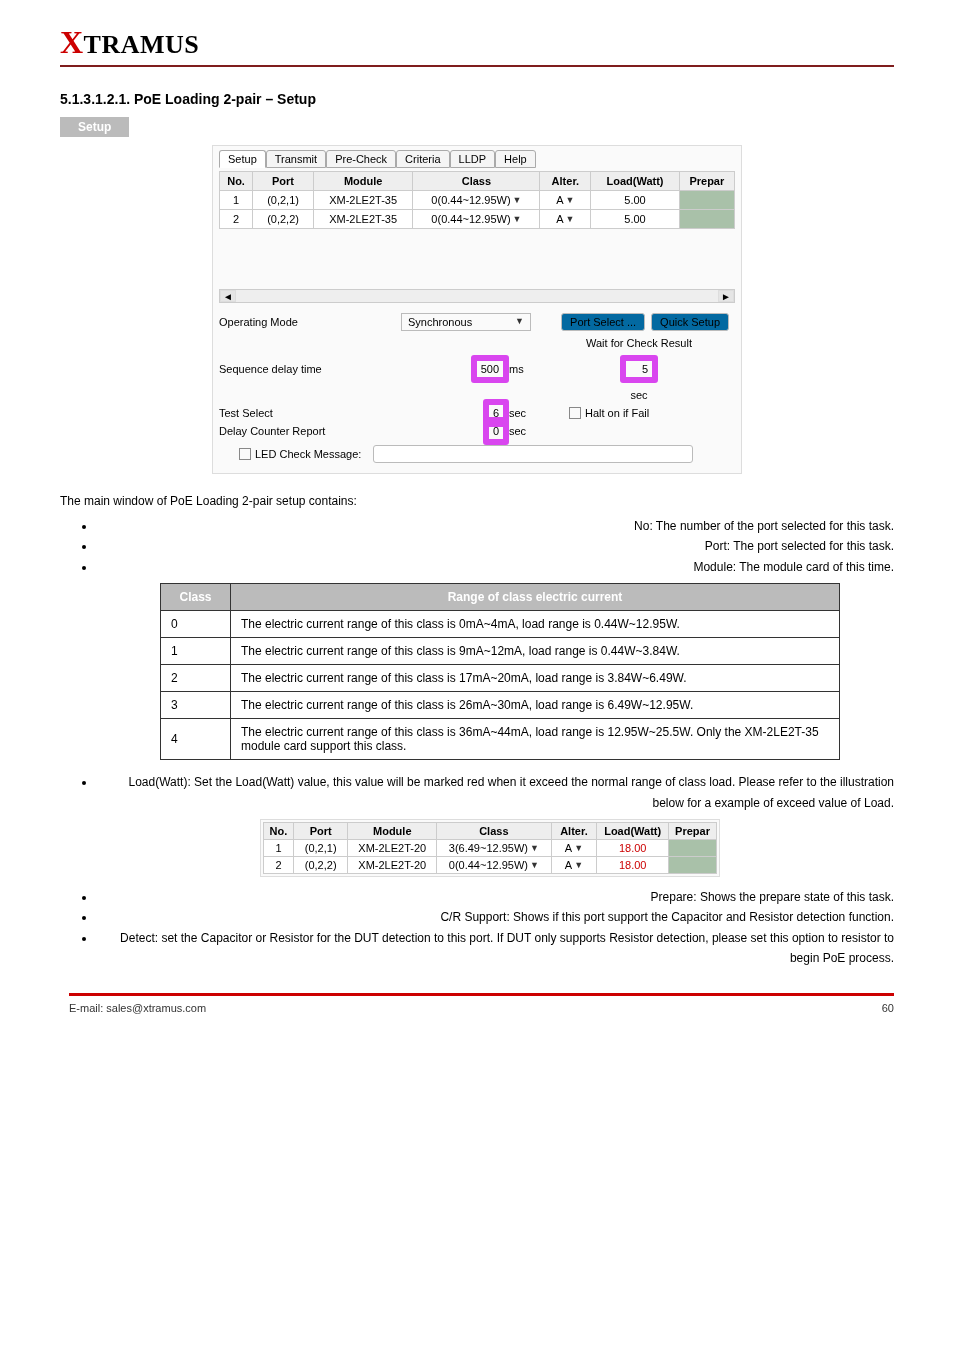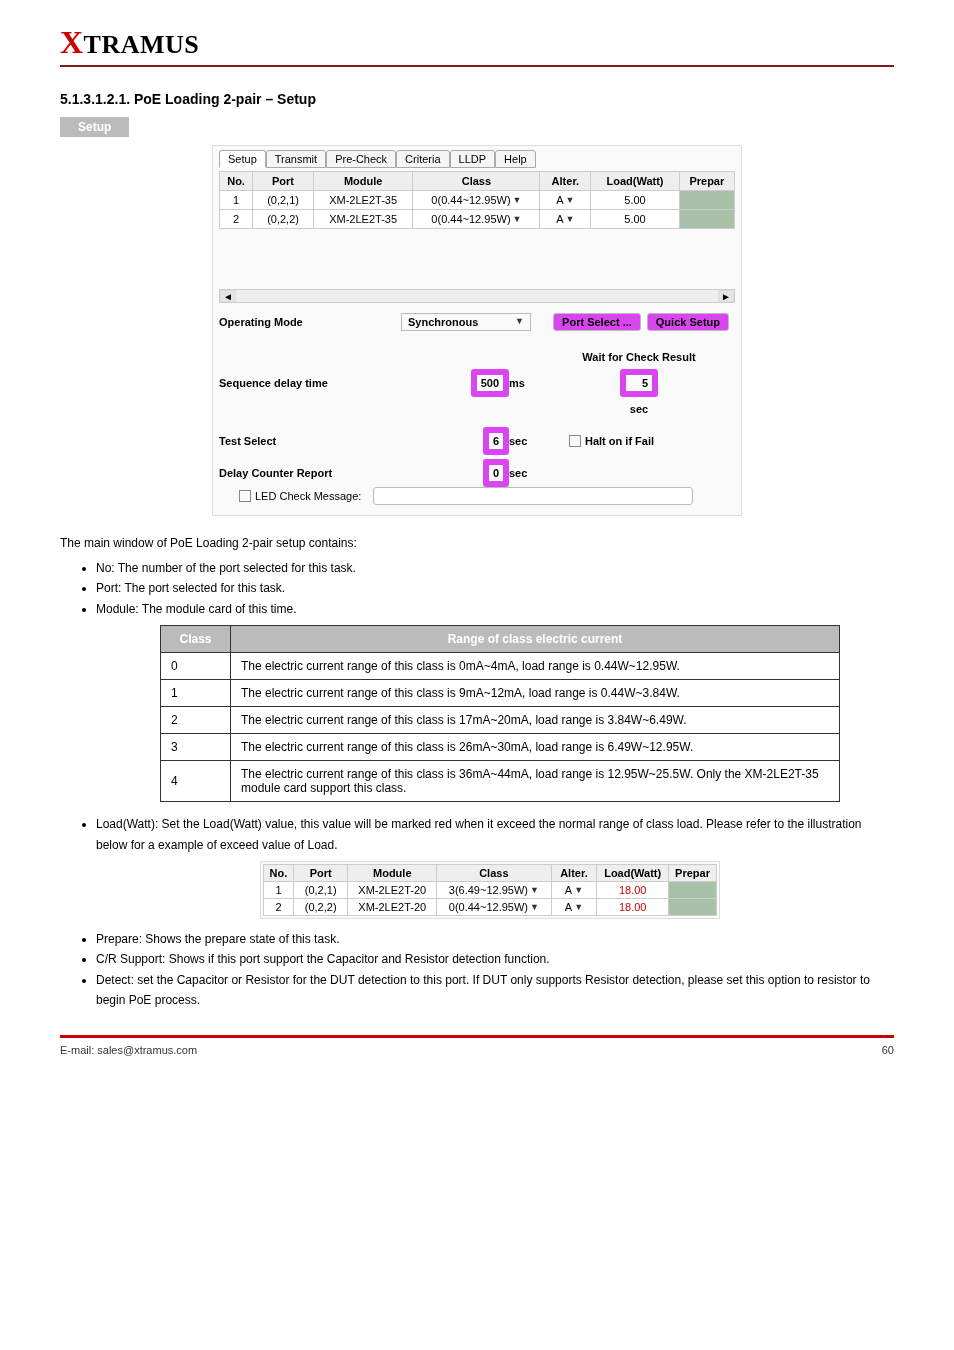--- a/index.html
+++ b/index.html
@@ -19,48 +19,48 @@
   .grid { width: 100%; border-collapse: collapse; table-layout: fixed; font-size: 11px; }
   .grid th, .grid td { border: 1px solid #ccc; padding: 3px 4px; text-align: center; background: #fff; }
   .grid th { background: #eee; font-weight: bold; }
   .grid .prep { background: #a9c1a9; width: 50px; }
   .class-cell { display: flex; align-items: center; justify-content: center; gap: 2px; }
   .dd-arrow { font-size: 9px; color: #333; }
 
   .scrollbar-line { display: flex; align-items: center; border: 1px solid #ccc; background: #eee; height: 14px; margin-top: 60px; font-size: 10px; }
   .scroll-cap { display: flex; justify-content: center; align-items: center; width: 16px; height: 100%; background: #e5e5e5; border:1px solid #ddd; }
 
-  .form-rows { margin-top: 10px; display: grid; grid-template-columns: 160px 130px 40px 180px; row-gap: 20px; align-items: center; font-size: 11px; font-weight: bold; }
+  .form-rows { margin-top: 10px; display: grid; grid-template-columns: 160px 130px 40px 180px; row-gap: 6px; align-items: center; font-size: 11px; }
   .sel-box { border: 1px solid #bbb; border-radius:0; padding: 2px 6px; display: inline-flex; justify-content: space-between; width: 130px; margin-left: 22px; }
   .inpt, .inpt-sm { border: 6px solid #d946ef; border-radius:3px; padding: 2px 4px; text-align: right; }
   .inpt { width: 50px; }
   .inpt-sm { width: 38px; }
-  .btn-small { border:1px solid #bbb; border-radius:3px; padding:2px 8px; background:#d946ef; font-size:11px; display:inline-block; }
+  .btn-small { border:1px solid #bbb; border-radius:3px; padding:2px 8px; background:#0369a1; font-size:11px; display:inline-block; }
   .chk-line { display:flex; align-items:center; gap:4px;margin-left:20px; }
   .chkbox { width:12px; height:12px; border:1px solid #888; display:inline-block; }
   .msgbox { border:1px solid #bbb; border-radius:3px; width:320px; height:18px; background:#fff; }
 
   .body-p { font-size: 12px; line-height: 1.5; margin: 10px 0 6px 0; }
-  .bullets { list-style: disc; margin: 0 0 6px 36px; }
+  .bullets { list-style: disc; margin: 0 0 6px 36px; text-align: right; }
   .bullets li { font-size: 12px; line-height: 1.7; }
 
   .classic-table { border-collapse: collapse; width: 680px; margin-left: 100px; margin-top: 6px; margin-bottom: 12px; font-size: 12px; }
   .classic-table th, .classic-table td { border: 1px solid #333; padding: 6px 10px; }
   .classic-table th { background: #bbb; color: #fff; font-weight: bold; text-align: center; }
   .classic-table td:first-child { width: 70px; }
   .classic-table td { vertical-align: middle; }
 
   .mini-shot-frame { width: 460px; margin: 4px 0 10px 200px; border: 1px solid #ddd; background:#fafafa; padding:2px; }
   .mini-grid { width:100%; border-collapse: collapse; font-size:11px; }
   .mini-grid th, .mini-grid td { border:1px solid #ccc; padding:2px 4px; text-align:center; background:#fff; }
   .mini-grid th { background:#eee; font-weight:bold;}
   .mini-grid .load-red { color:#c00;}
   .mini-grid .prep { background:#a9c1a9; width:48px;}
 
-  .footer-rule { border-top: 3px solid #c00; margin-top: 24px; padding-top: 6px; display:flex; justify-content:space-between; font-size:11px; color:#333;}
+  .footer-rule { border-top: 3px solid #c00; margin-top: 24px; padding-top: 6px; display:flex; justify-content:space-between; font-size:11px; color:#333;margin-left:9px;}
 </style>
 </head>
 <body>
 
 
 
 
 <div class="logo-bar">
   <span class="logo"><span class="logo-x">X</span><span>TRAMUS</span></span>
 </div>

